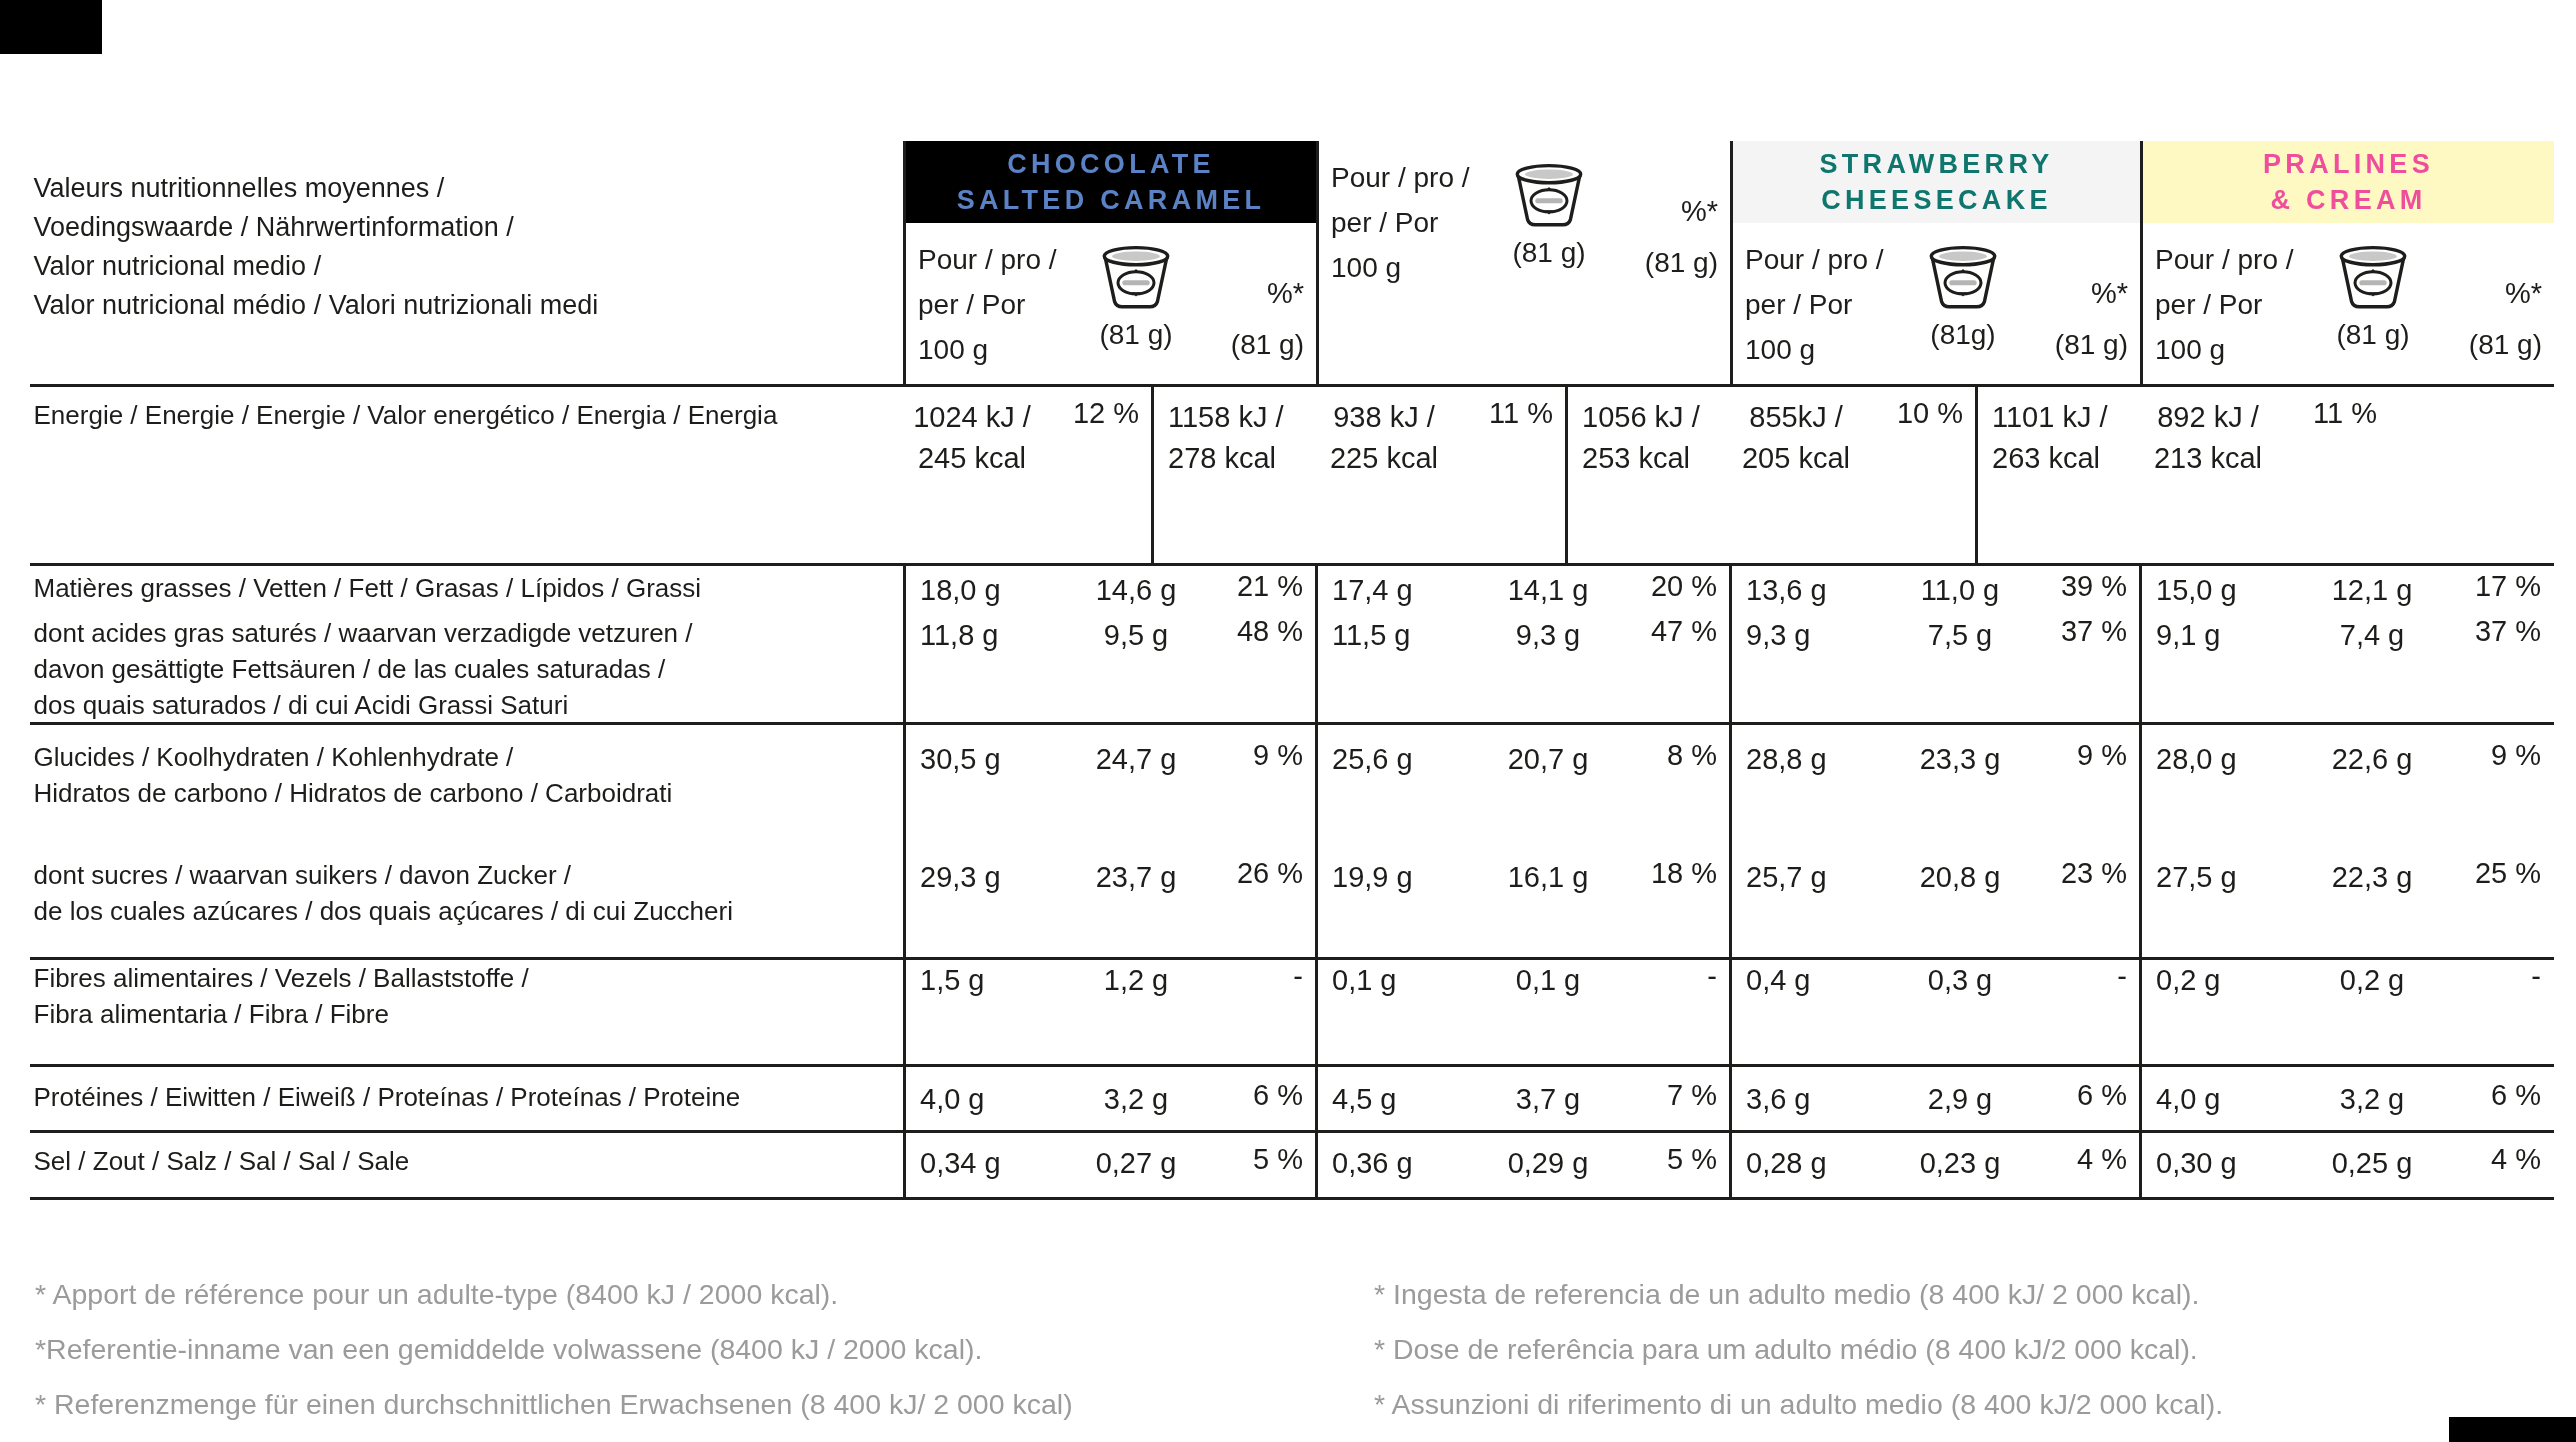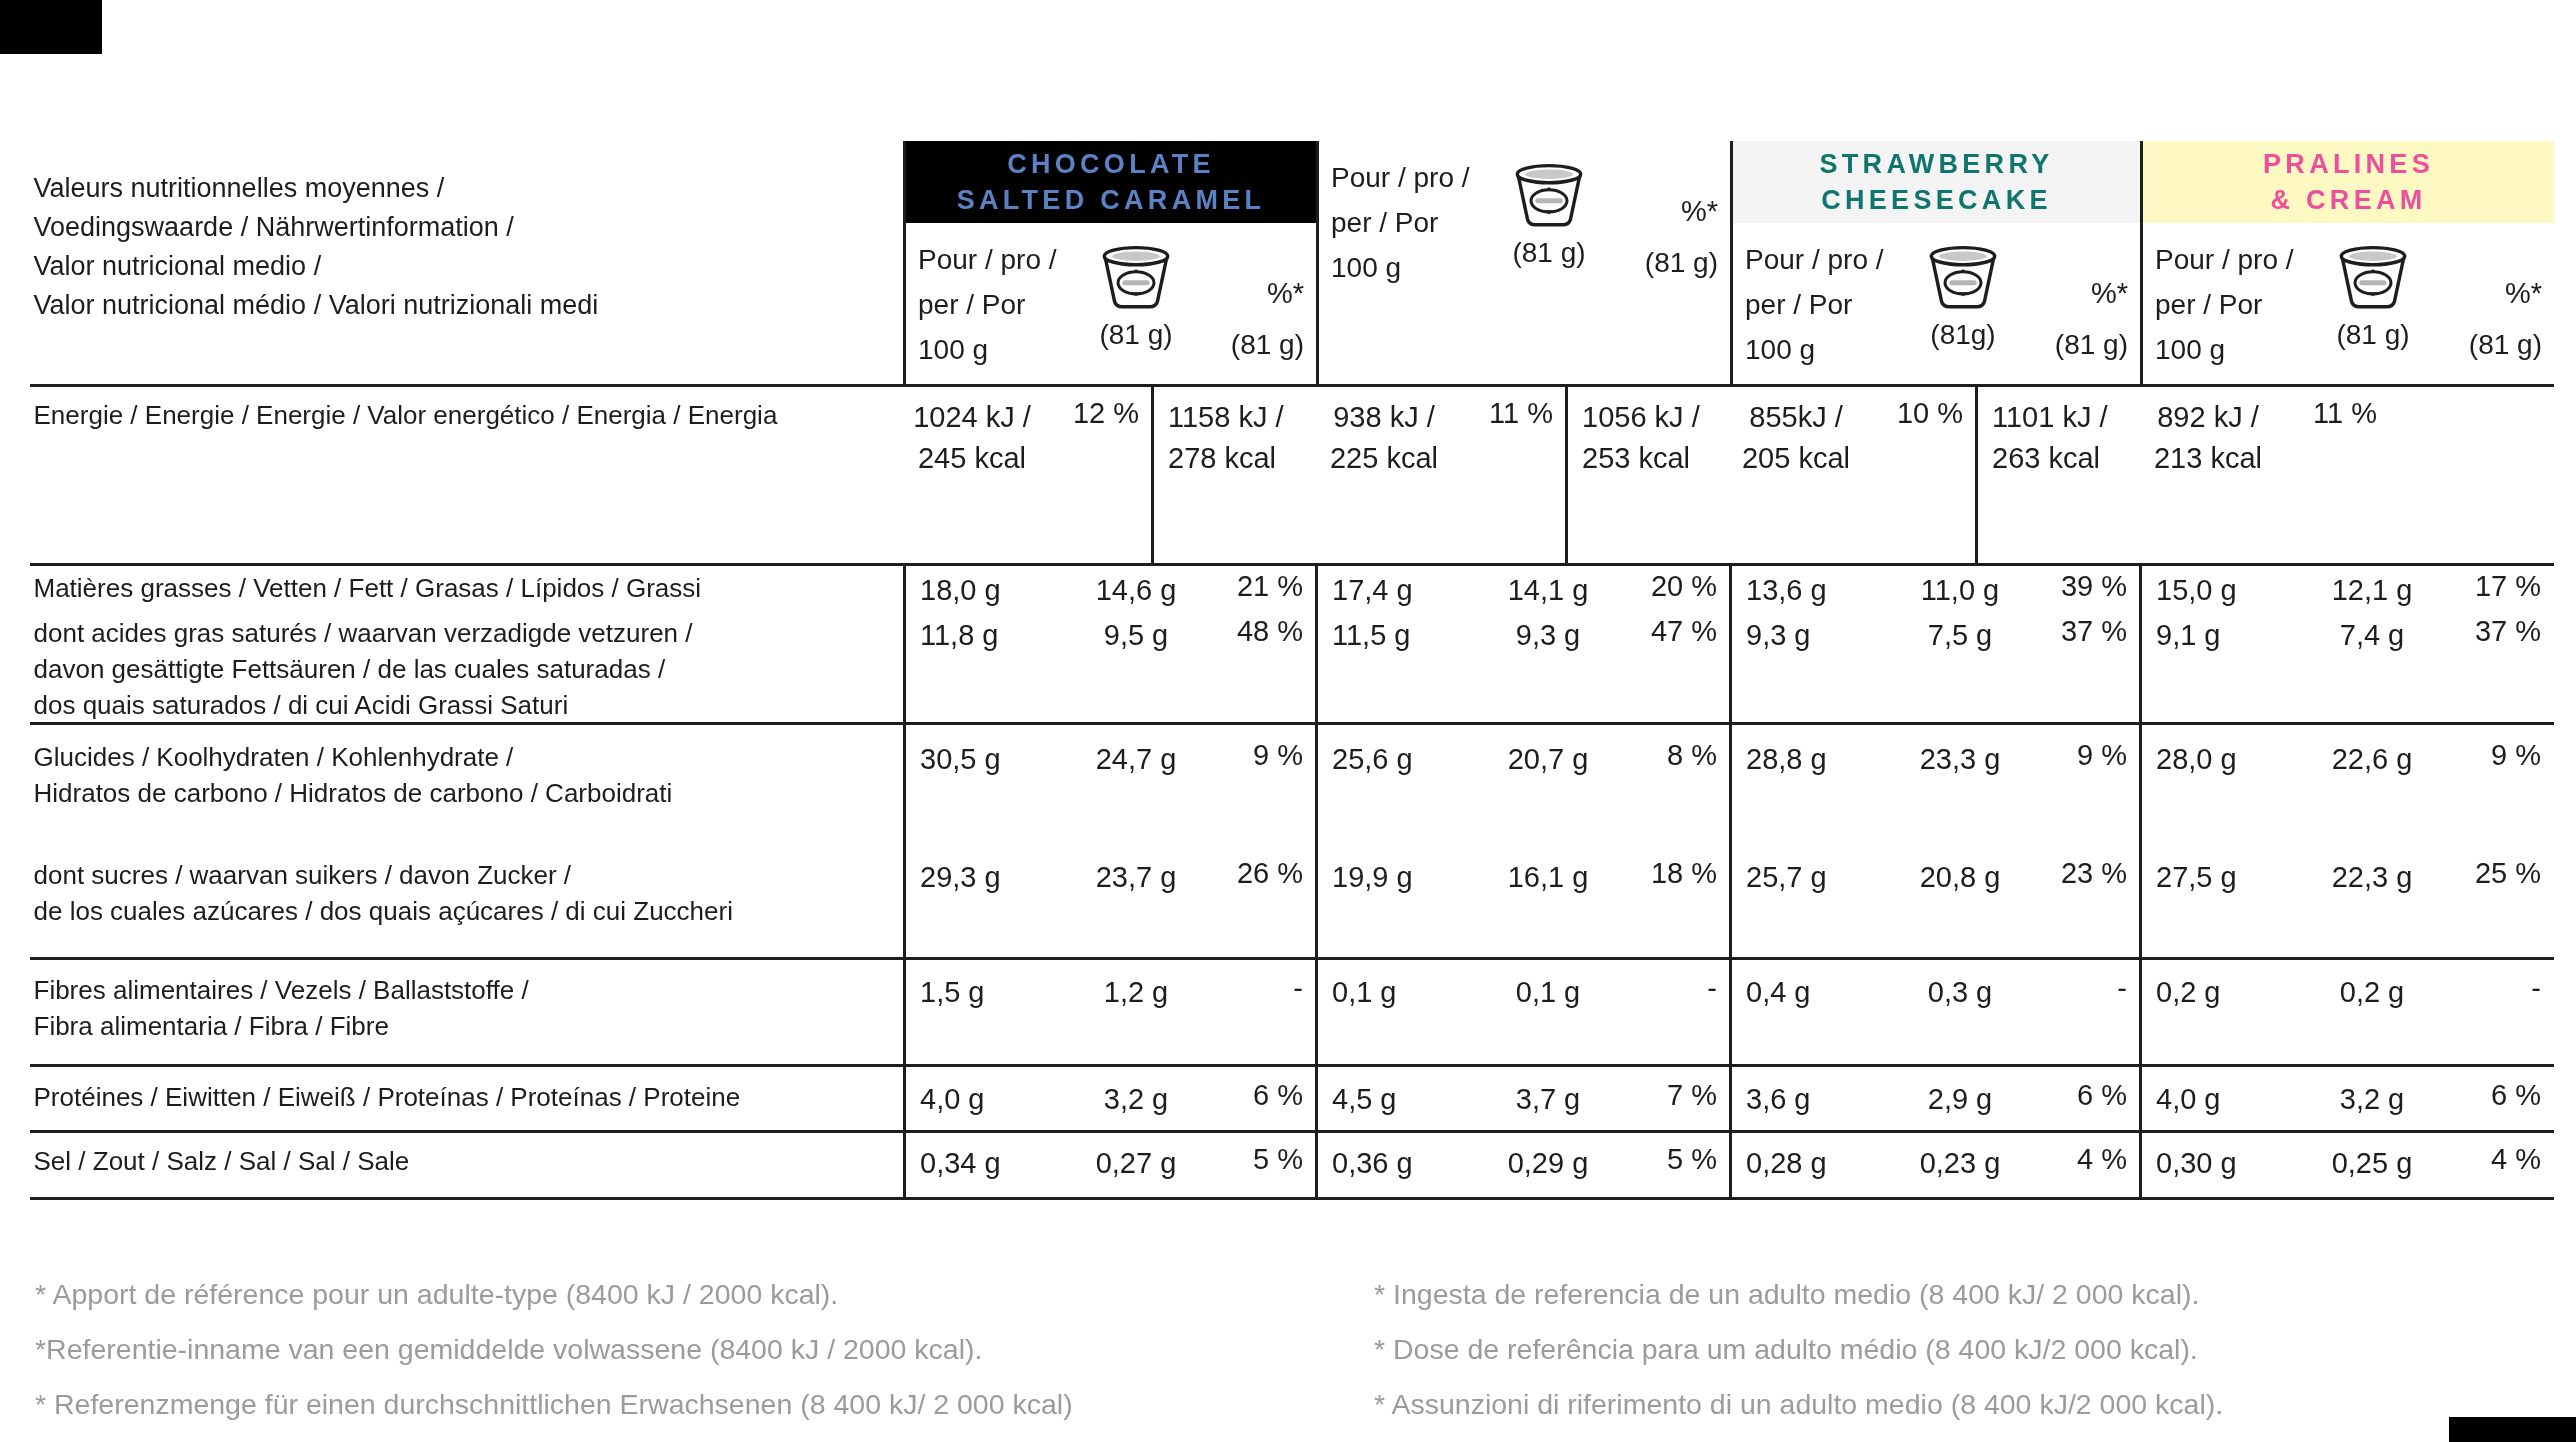--- a/index.html
+++ b/index.html
@@ -50,21 +50,21 @@
   .va{font-size:29px;padding-left:14px;white-space:pre-line;line-height:41px;}
   .vb{font-size:29px;text-align:center;white-space:pre-line;line-height:41px;}
   .vc{font-size:29px;text-align:right;padding-right:12px;}
 
   
   .r-energy >.c{padding-top:10.4px;} .r-energy{height:176px;}
   .r-fat    >.c{padding-top:3.5px;}  .r-fat{height:47px;}
   .r-satfat >.c{padding-top:1.7px;}  .r-satfat{height:109px;}
   .r-carbs  >.c{padding-top:14px;} .r-carbs{height:122px;}
   .r-sugars >.c{padding-top:10.4px;} .r-sugars{height:110px;}
-  .r-fibre  >.c{padding-top:12px;} .r-fibre{height:104px;}
+  .r-fibre  >.c{padding-top:0;} .r-fibre{height:104px;}
   .r-protein>.c{padding-top:12px;} .r-protein{height:63px;}
   .r-salt   >.c{padding-top:10.4px;} .r-salt{height:64px;}
 
   
   .fnblock{position:absolute;top:1267px;font-size:28.5px;line-height:55px;color:#9b9b9b;}
   #fn-left{left:35px;}
   #fn-right{left:1374px;}
 </style>
 </head>
 <body>

